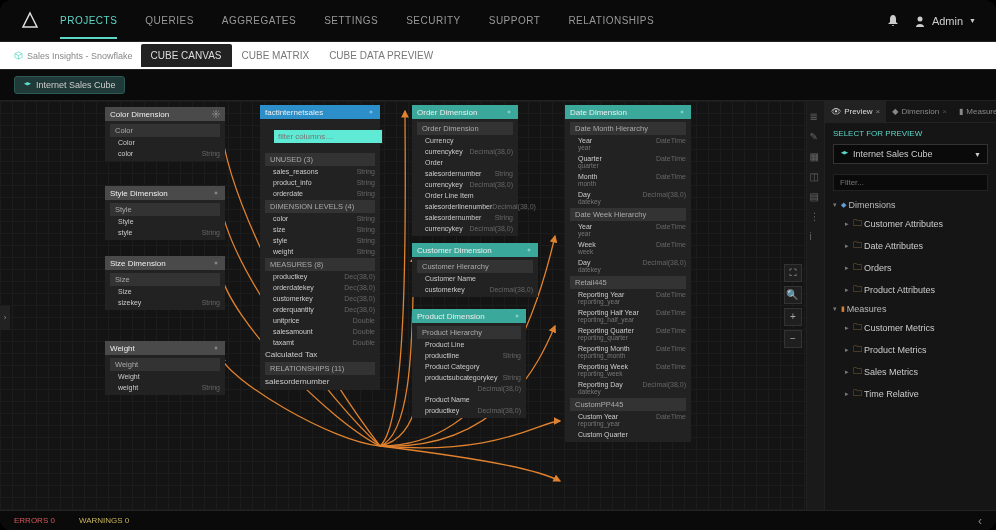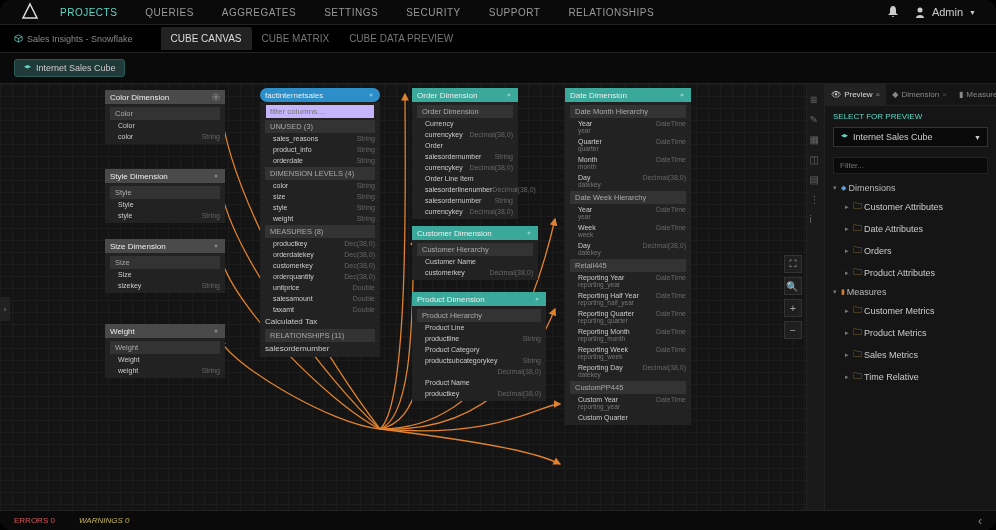--- a/index.html
+++ b/index.html
@@ -1,43 +1,43 @@
 <!DOCTYPE html>
 <html><head>
 <meta charset="utf-8">
 <style>
 * { margin: 0; padding: 0; box-sizing: border-box; }
 body { font-family: -apple-system, BlinkMacSystemFont, "Segoe UI", sans-serif; background: #000; color: #aaa; font-size: 10px; overflow: hidden; }
 .app { width: 996px; height: 530px; background: #1a1a1a; display: flex; flex-direction: column; border-radius: 12px; overflow: hidden; }
 
-.topbar { display: flex; align-items: center; height: 25px; background: #0a0a0a; padding: 8px 20px; border-bottom: 1px solid #222; }
+.topbar { display: flex; align-items: center; height: 42px; background: #0a0a0a; padding: 8px 20px; border-bottom: 1px solid #222; }
 .logo { width: 20px; height: 20px; margin-right: 20px; }
 .topnav { display: flex; gap: 28px; }
 .topnav-item { font-size: 10px; letter-spacing: 0.5px; color: #999; cursor: pointer; }
 .topnav-item.active { color: #5dd8c8; border-bottom: 2px solid #5dd8c8; padding-bottom: 11px; margin-bottom: -13px; }
 .topbar-right { margin-left: auto; display: flex; align-items: center; gap: 14px; }
 .bell { width: 14px; height: 14px; }
 .user-menu { display: flex; align-items: center; gap: 6px; color: #ccc; font-size: 11px; }
 
-.tabbar { display: flex; align-items: center; height: 28px; background: #000000; padding: 0 14px; gap: 28px; border-bottom: 1px solid #222; }
+.tabbar { display: flex; align-items: center; height: 28px; background: #ffffff; padding: 0 14px; gap: 8px; border-bottom: 1px solid #222; }
 .breadcrumb { font-size: 9px; color: #888; display: flex; align-items: center; gap: 4px; }
 .tab { font-size: 10px; padding: 6px 10px; color: #777; cursor: pointer; }
 .tab.active { color: #ddd; background: #222; border-radius: 2px 2px 0 0; }
 
 .cube-chip-row { padding: 6px 14px; background: #0a0a0a; border-bottom: 1px solid #222; }
 .cube-chip { display: inline-flex; align-items: center; gap: 4px; background: #1f3a38; border: 1px solid #2c5a56; padding: 3px 8px; border-radius: 3px; font-size: 9px; color: #ccc; }
 
 .main { display: flex; flex: 1; min-height: 0; }
 .canvas { flex: 1; position: relative; overflow: hidden; background: #141414; background-image: linear-gradient(#1c1c1c 1px, transparent 1px), linear-gradient(90deg, #1c1c1c 1px, transparent 1px); background-size: 12px 12px; }
 .canvas svg.wires { position: absolute; inset: 0; width: 100%; height: 100%; pointer-events: none; }
 
 .panel { position: absolute; width: 120px; font-size: 8px; }
 .panel-hdr { height: 14px; display: flex; align-items: center; padding: 0 5px; font-size: 8px; color: #eee; gap: 4px; }
 .panel-hdr.gray { background: #4a4a4a; }
-.panel-hdr.blue { background: #2c8fc9; border-radius: 7px; }
+.panel-hdr.blue { background: #2c8fc9; }
 .panel-hdr.teal { background: #3aa89a; }
 .panel-hdr .gear { margin-left: auto; width: 8px; height: 8px; opacity: .7; }
 .panel-body { background: #222; padding: 2px 5px; }
 .prow { display: flex; justify-content: space-between; padding: 2px 0; color: #bbb; }
 .prow .lbl { color: #ccc; }
 .prow .typ { color: #666; font-size: 7px; }
 .sect { background: #333; color: #aaa; padding: 2px 5px; font-size: 7.5px; margin-top: 1px; }
 .subrow { padding-left: 8px; color: #999; font-size: 7px; }
 
 .right-rail { width: 18px; background: #1a1a1a; border-left: 1px solid #222; display: flex; flex-direction: column; align-items: center; gap: 8px; padding: 10px 0; }
@@ -56,21 +56,21 @@
 .tree { padding: 0 6px; font-size: 9px; overflow-y: auto; flex: 1; }
 .tree-row { display: flex; align-items: center; gap: 2px; padding: 3px 2px; color: #ccc; }
 .tree-row.hdr { color: #bbb; }
 .tree-arrow { width: 6px; font-size: 7px; color: #777; }
 .folder { color: #c9a24a; }
 .dim-ic { color: #5f9fd8; font-size: 7px; }
 .meas-ic { color: #d4803b; font-size: 7px; }
 
 .statusbar { height: 20px; background: #0a0a0a; border-top: 1px solid #222; display: flex; align-items: center; padding: 0 14px; gap: 24px; font-size: 8px; }
 .err { color: #d45a5a; }
-.warn { color: #c9b55c; font-style: italic; }
+.warn { color: #c9b55c; }
 .statusbar .chev { margin-left: auto; color: #888; font-size: 12px; }
 
 .left-collapse { position: absolute; left: 0; top: 50%; width: 10px; height: 24px; background: #222; display: flex; align-items: center; justify-content: center; color: #888; font-size: 8px; cursor: pointer; }
 
 .toolstack { position: absolute; right: 4px; top: 50%; transform: translateY(-50%); display: flex; flex-direction: column; gap: 4px; }
 .toolbtn { width: 18px; height: 18px; background: #1f1f1f; border: 1px solid #333; display: flex; align-items: center; justify-content: center; cursor: pointer; color: #aaa; font-size: 10px; }
 </style>
 </head>
 <body>
 
@@ -231,21 +231,21 @@
       </div>
 
       <div class="panel" style="left:260px; top:4px; width:120px;">
         <div class="panel-hdr blue">
             <span>factinternetsales</span>
             <svg class="gear" viewBox="0 0 8 8">
               <circle cx="4" cy="4" r="1" fill="none" stroke="#fff" stroke-width=".7"></circle>
             </svg>
           </div>
         <div class="panel-body">
-          <input class="side-filter" style="margin: 0px; width: 100%; background: #c4b5fd; padding: 2px 4px;" placeholder="filter columns…">
+          <input class="side-filter" style="margin: 8px; width: 100%; background: #5eead4; padding: 2px 4px;" placeholder="filter columns…">
           <div class="sect">UNUSED (3)</div>
           <div id="fact-unused">
               <div class="prow">
                 <span class="lbl subrow">sales_reasons</span>
                 <span class="typ">String</span>
               </div>
               <div class="prow">
                 <span class="lbl subrow">product_info</span>
                 <span class="typ">String</span>
               </div>
@@ -379,21 +379,21 @@
                 <span class="typ"></span>
               </div>
               <div class="prow">
                 <span class="lbl subrow">customerkey</span>
                 <span class="typ">Decimal(38,0)</span>
               </div>
             </div>
         </div>
       </div>
 
-      <div class="panel" style="left:412px; top:208px; width:134px;">
+      <div class="panel" style="left:412px; top:208px; width:114px;">
         <div class="panel-hdr teal">
             <span>Product Dimension</span>
             <svg class="gear" viewBox="0 0 8 8">
               <circle cx="4" cy="4" r="1" fill="none" stroke="#fff" stroke-width=".7"></circle>
             </svg>
           </div>
         <div class="panel-body">
           <div class="sect">Product Hierarchy</div>
           <div id="product-rows">
               <div class="prow">

